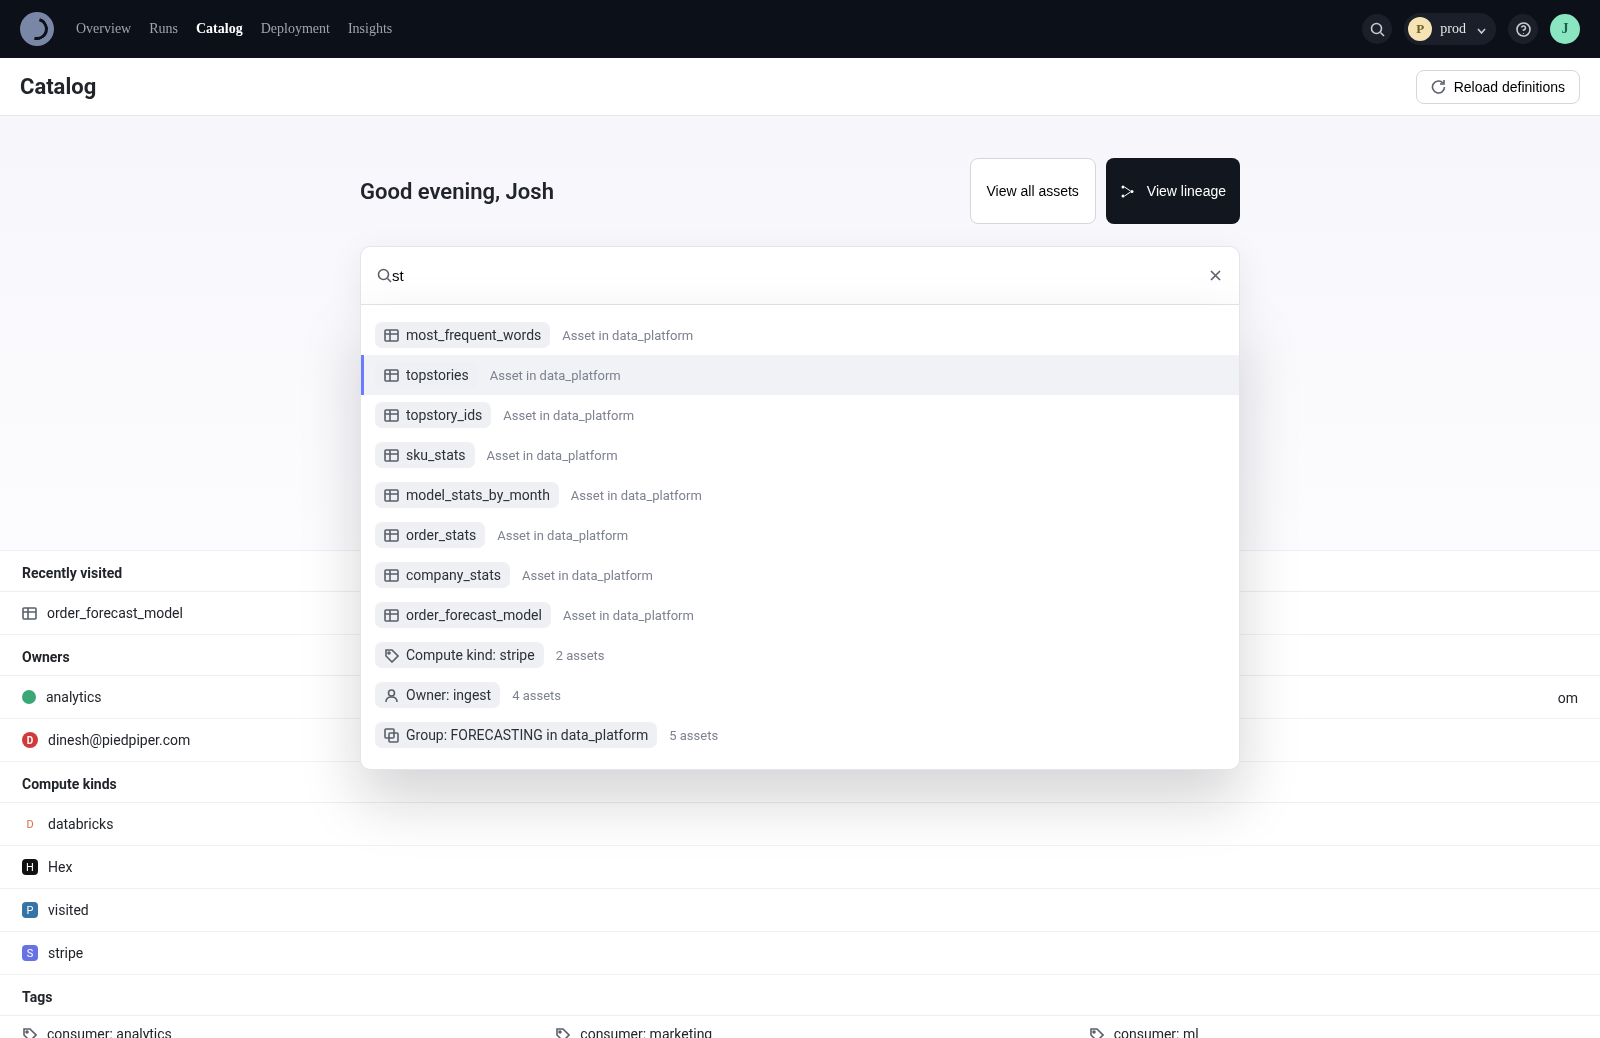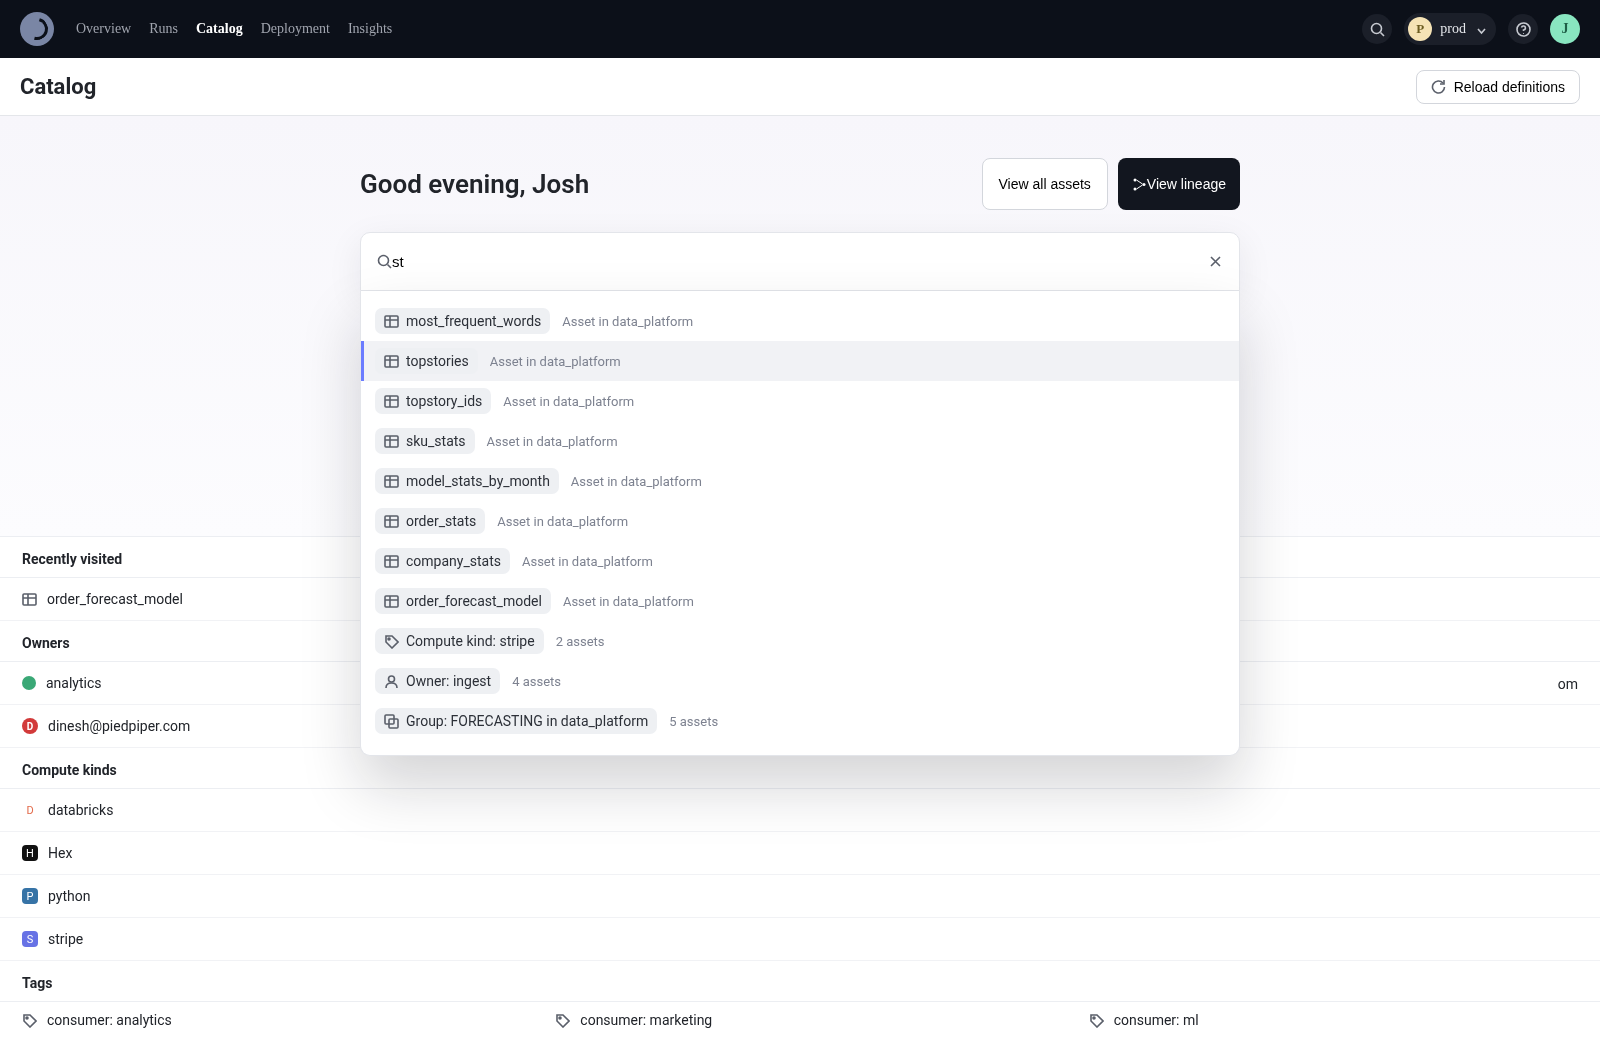--- a/index.html
+++ b/index.html
@@ -14,24 +14,24 @@
 .icon-btn { width:30px; height:30px; border-radius:50%; background:#1b1f29; display:flex; align-items:center; justify-content:center; color:#c7cad1; cursor:pointer; }
 .deploy-chip { background:#1b1f29; border-radius:18px; display:flex; align-items:center; padding:4px 10px 4px 4px; gap:8px; color:#e5e7eb; cursor:pointer; }
 .deploy-avatar{ width:24px;height:24px;border-radius:50%;background:#f5e3b5;color:#6b5c20;display:flex;align-items:center;justify-content:center;font-weight:700;font-size:13px; }
 .user-avatar{ width:30px;height:30px;border-radius:50%;background:#89e6c0;color:#1e5e46;display:flex;align-items:center;justify-content:center;font-weight:700; }
 .subhead { height:58px; border-bottom:1px solid #e4e6ea; display:flex; align-items:center; padding:0 20px; }
 .subhead h1{ font-size:22px; font-weight:700; }
 .reload-btn { margin-left:auto; border:1px solid #d3d6dc; background:#fff; border-radius:8px; padding:8px 14px; display:flex; align-items:center; gap:8px; cursor:pointer; font-size:14px; }
 .hero { background:linear-gradient(#f7f6fb,#fcfcfe); padding:42px 0 0 0; border-bottom:1px solid #eceef2; }
 .hero-inner { width:880px; margin:0 auto; position:relative; }
 .greet-row{ display:flex; align-items:center; margin-bottom:22px;}
-.greet-row h2{ font-size:26px; font-weight:600; }
+.greet-row h2{ font-size:22px; font-weight:600; }
 .greet-actions{ margin-left:auto; display:flex; gap:10px; }
 .btn-outline{ border:1px solid #d3d6dc; background:#fff; border-radius:8px; padding:9px 16px; cursor:pointer; font-size:14px;margin-left:32px;}
-.btn-dark{ background:#12161f; color:#fff; border:none; border-radius:8px; padding:18px 14px; display:flex;align-items:center;gap:0; cursor:pointer; font-size:14px;}
+.btn-dark{ background:#12161f; color:#fff; border:none; border-radius:8px; padding:25px 14px; display:flex;align-items:center;gap:12px; cursor:pointer; font-size:14px;}
 .searchbox{ background:#fff; border:1px solid #e3e5ea; border-radius:10px 10px 0 0; height:59px; display:flex; align-items:center; padding:0 16px; box-shadow:0 10px 35px rgba(20,24,35,.08);}
 .searchbox input{ flex:1; border:none; outline:none; font-size:15px; }
 .dropdown{ background:#fff; border:1px solid #e3e5ea; border-top:none; border-radius:0 0 10px 10px; box-shadow:0 30px 60px rgba(15,18,28,.18); margin-bottom:-420px; position:relative; z-index:50; padding:10px 0 14px 0;}
 .dd-item{ display:flex; align-items:center; gap:12px; padding:7px 14px; cursor:pointer; }
 .dd-item.selected{ background:#f1f2f5; border-left:3px solid #6b7cff; padding-left:11px;}
 .chip{ background:#eef0f3; border-radius:7px; padding:5px 9px; display:flex; align-items:center; gap:7px; font-size:14px; color:#2c3038;}
 .chip svg, .li-icon svg { flex-shrink:0; }
 .dd-sub{ color:#7d8290; font-size:13px; }
 .dd-heading{ padding:14px 14px 8px 14px; color:#2a2e36; font-weight:600; font-size:15px;}
 .section-head{ font-size:14px; font-weight:700; color:#21242a; padding:14px 22px 10px 22px; border-bottom:1px solid #eceef2; background:#fff;}
@@ -290,21 +290,21 @@
     <div class="list-row">
       <span class="kind-ico" style="background:#fff;color:#e36a4a">D</span>
       <span>databricks</span>
     </div>
     <div class="list-row">
       <span class="kind-ico" style="background:#111;color:#fff">H</span>
       <span>Hex</span>
     </div>
     <div class="list-row">
       <span class="kind-ico" style="background:#3673a6;color:#fff">P</span>
-      <span>python</span>
+      <span>visited</span>
     </div>
     <div class="list-row">
       <span class="kind-ico" style="background:#6772e5;color:#fff">S</span>
       <span>stripe</span>
     </div>
   </div>
 
 <div class="section-head">Tags</div>
 <div id="tags-grid">
     <div class="grid3">

